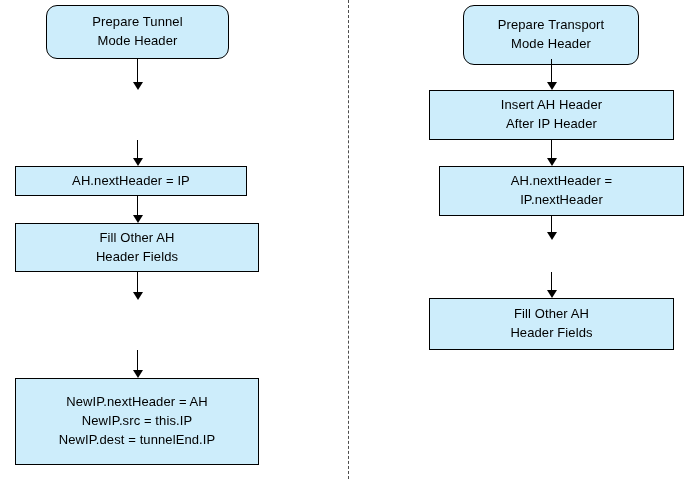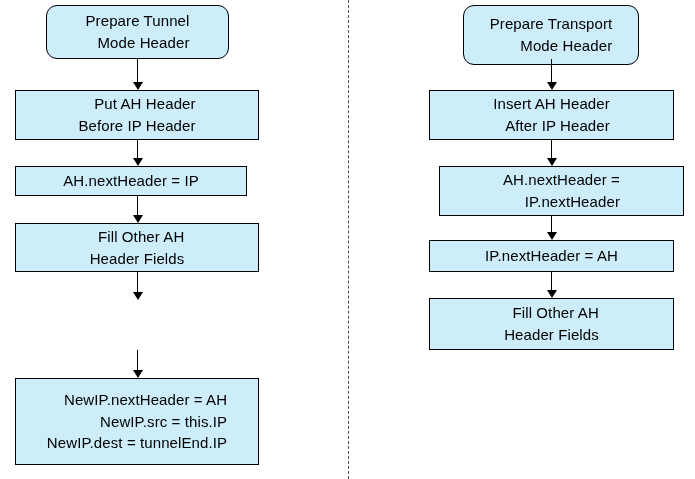--- a/index.html
+++ b/index.html
@@ -26,23 +26,23 @@
     border-left: 1px dashed #4d4d4d;
   }
   .node {
     position: absolute;
     box-sizing: border-box;
     background: #cdedfb;
     border: 1.6px solid #000000;
     display: flex;
     align-items: center;
     justify-content: center;
-    text-align: right;
+    text-align: center;
     color: #000000;
-    font-size: 15px;
+    font-size: 13px;
     line-height: 1.45;
     letter-spacing: 0.1px;
     white-space: pre-line;
     font-family: "Liberation Sans", sans-serif;
   }
   .node.rounded {
     border-radius: 11px;
   }
   .connector {
     position: absolute;
@@ -74,22 +74,20 @@
   <div class="divider"></div>
 
   <div class="node rounded" style="left:46px; top:5px; width:183px; height:54px;">Prepare Tunnel
 Mode Header</div>
 
   <div class="connector" style="left:133px; top:59px; height:31px;">
     <span class="stem" style="height:23px;"></span>
       <span class="head"></span>
   </div>
 
-  <div class="node" style="left:15px; top:90px; width:244px; height:50px;">Put AH Header
-Before IP Header</div>
 
   <div class="connector" style="left:133px; top:140px; height:26px;">
     <span class="stem" style="height:18px;"></span>
       <span class="head"></span>
   </div>
 
   <div class="node" style="left:15px; top:166px; width:232px; height:30px;">AH.nextHeader = IP</div>
 
   <div class="connector" style="left:133px; top:196px; height:27px;">
     <span class="stem" style="height:19px;"></span>
@@ -131,21 +129,20 @@
   </div>
 
   <div class="node" style="left:429px; top:166px; width:245px; height:50px;margin-left:10px;">AH.nextHeader =
 IP.nextHeader</div>
 
   <div class="connector" style="left:547px; top:216px; height:24px;">
     <span class="stem" style="height:16px;"></span>
       <span class="head"></span>
   </div>
 
-  <div class="node" style="left:429px; top:240px; width:245px; height:32px;">IP.nextHeader = AH</div>
 
   <div class="connector" style="left:547px; top:272px; height:26px;">
     <span class="stem" style="height:18px;"></span>
       <span class="head"></span>
   </div>
 
   <div class="node" style="left:429px; top:298px; width:245px; height:52px;">Fill Other AH
 Header Fields</div>
 
 </div>

